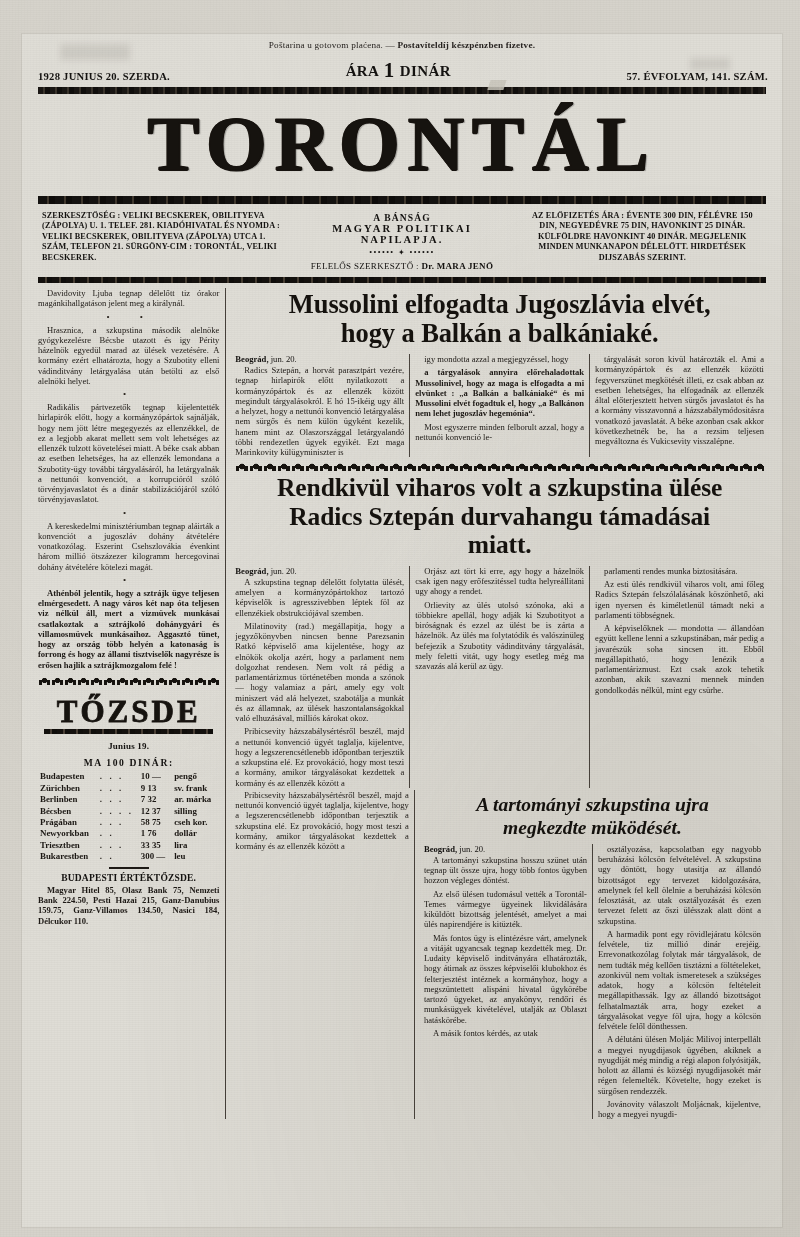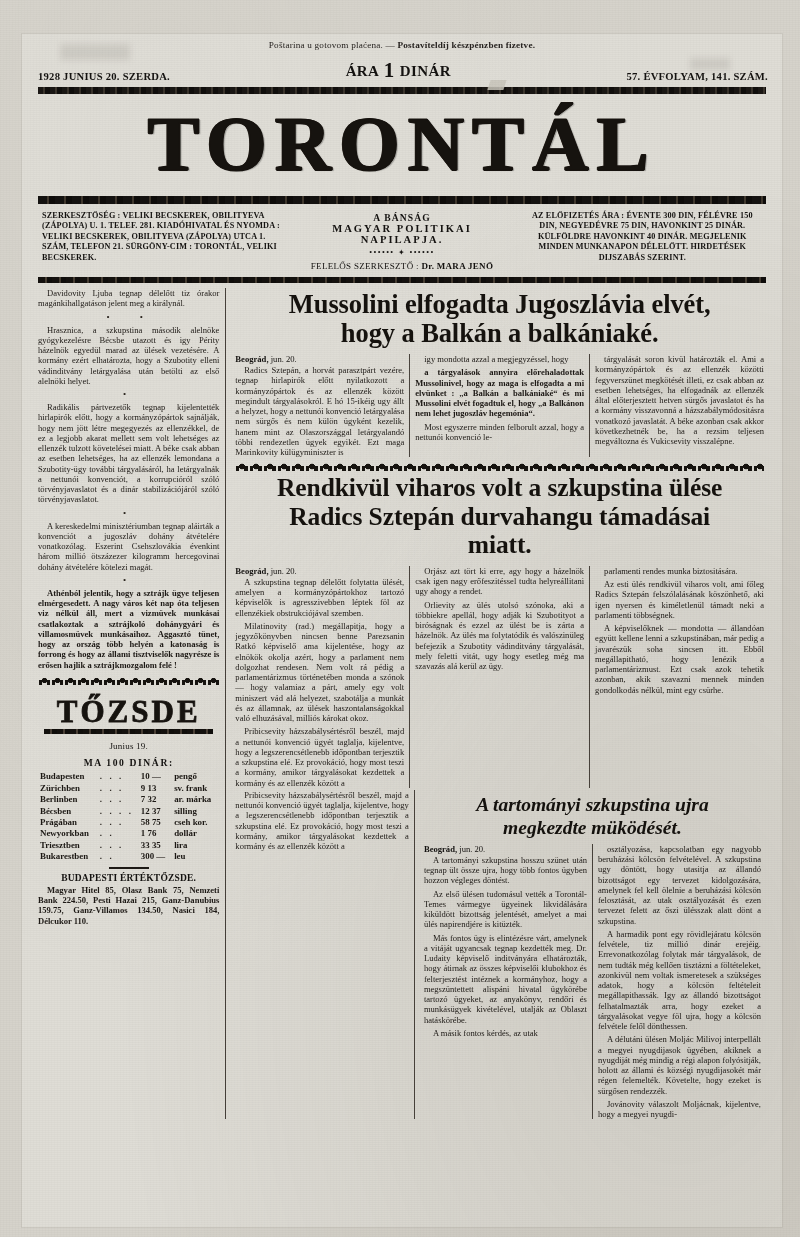--- a/index.html
+++ b/index.html
@@ -177,21 +177,21 @@
     letter-spacing:3px;
     line-height:33px;
     color:#16130f;
     -webkit-text-stroke:.8px #17130f;
   }
   .tozsde-rule{
     height:5px;margin:1px 6px 0 6px;
     background:repeating-linear-gradient(90deg,#14110e 0 6px,#4a4036 6px 8px,#100e0b 8px 13px);
   }
   .dateline-small{
-    text-align:center;font-weight:normal;font-size:9px;margin-top:7px;letter-spacing:.2px;
+    text-align:center;font-weight:bold;font-size:9px;margin-top:7px;letter-spacing:.2px;
   }
   .ma100{
     text-align:center;font-weight:bold;font-size:9.6px;letter-spacing:1.6px;margin-top:6px;
   }
   table.rates{
     width:100%;
     border-collapse:collapse;
     font-size:8.9px;
     font-weight:bold;
     margin-top:3px;

